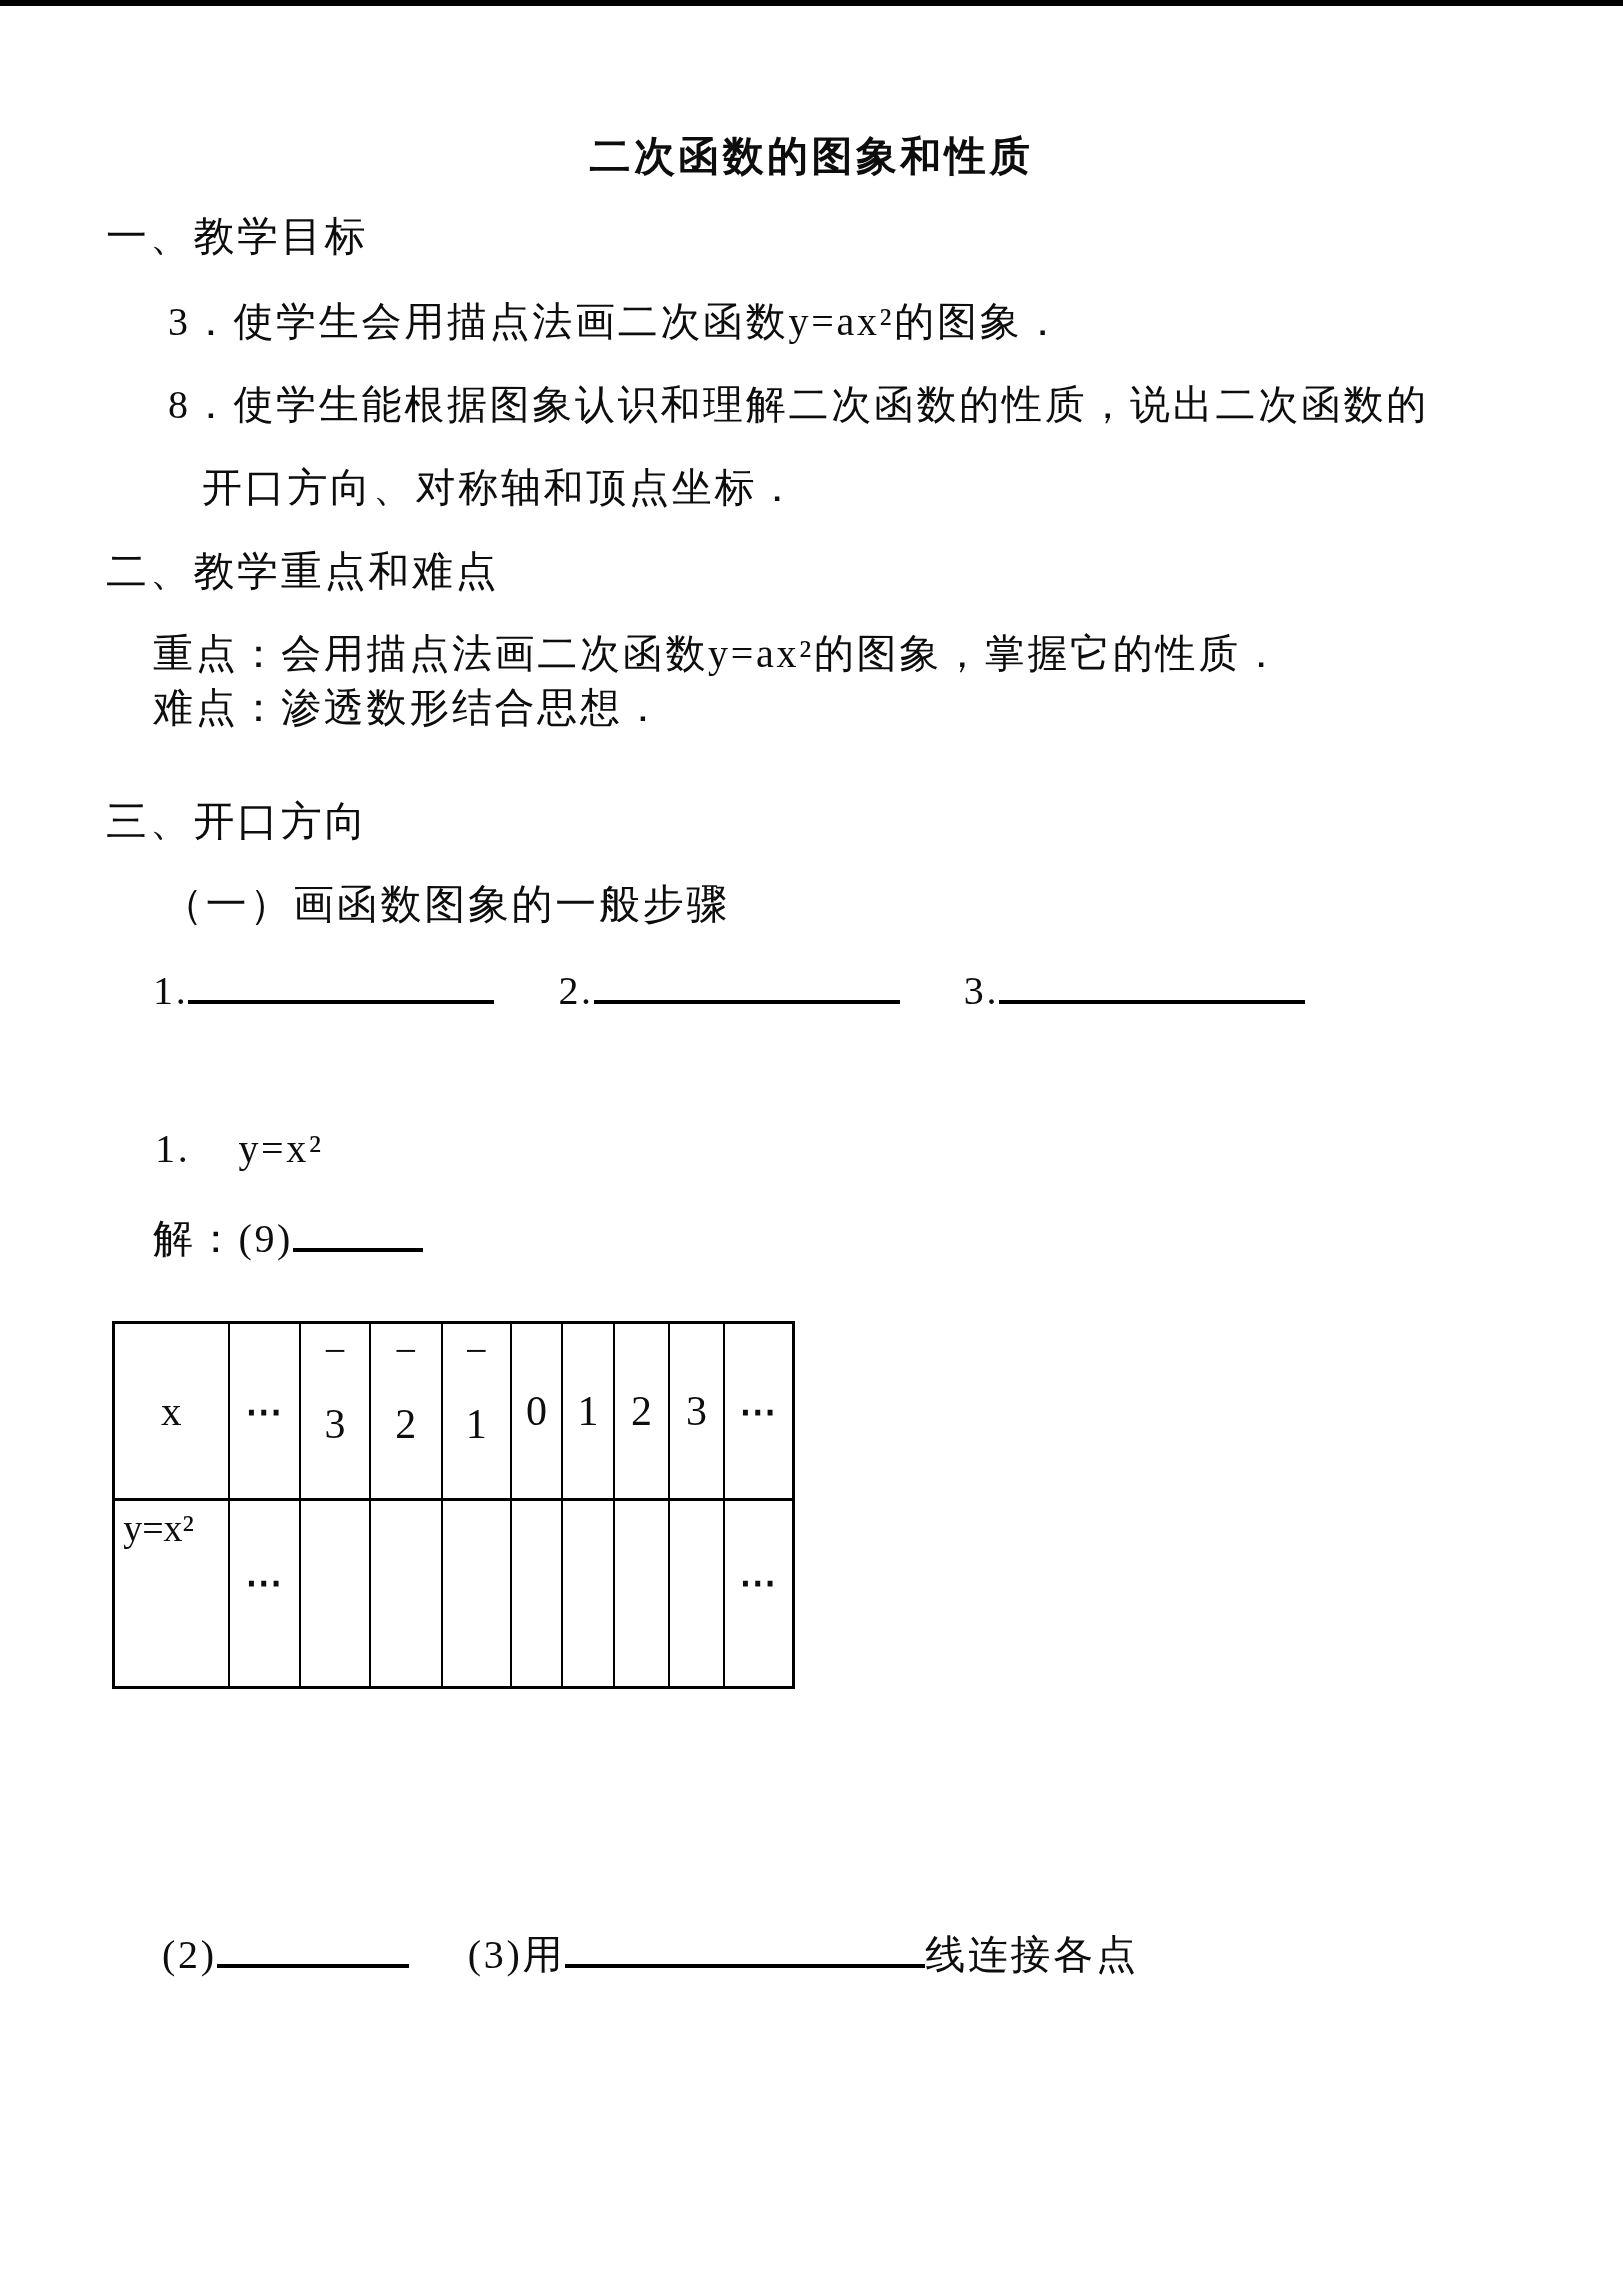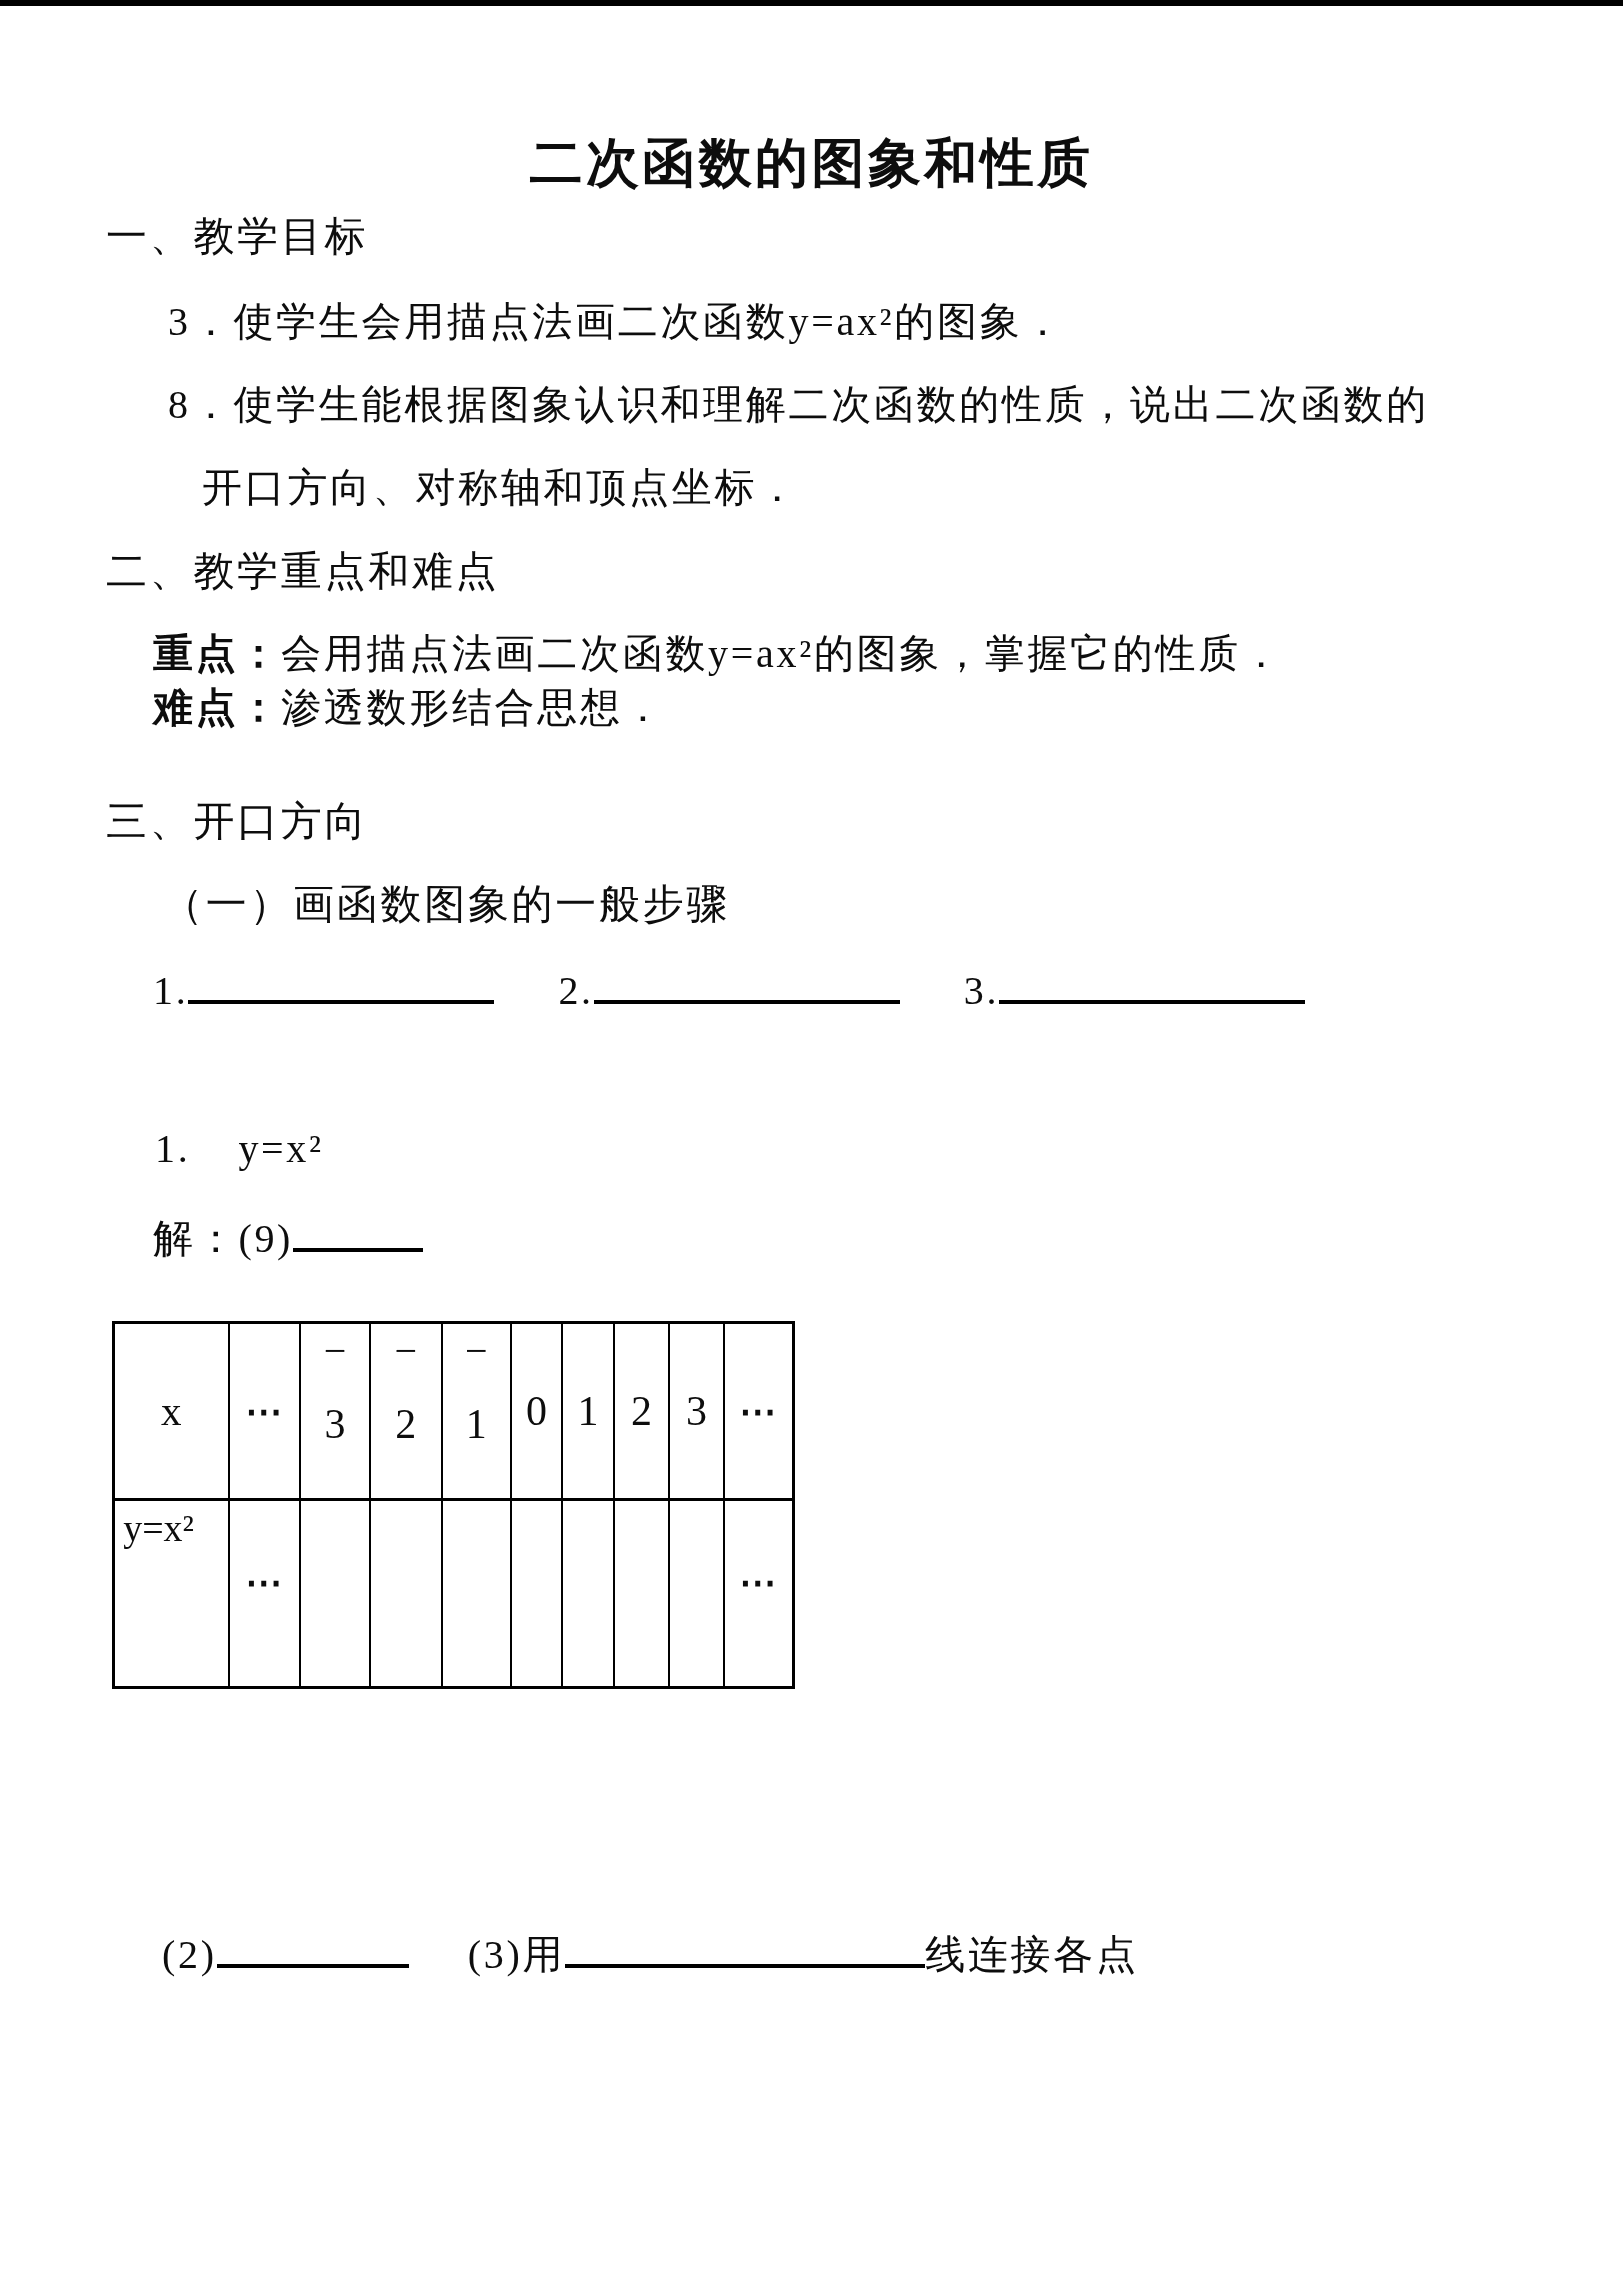--- a/index.html
+++ b/index.html
@@ -7,27 +7,27 @@
     position:relative;
     width:1623px;height:2295px;
     background:#ffffff;
     font-family:"Liberation Serif","DejaVu Serif",serif;
     color:#0d0d0d;
     overflow:hidden;
   }
   .topbar{position:absolute;left:0;top:0;width:100%;height:5.5px;background:#000;}
   .title{
     position:absolute;top:134px;left:0;width:100%;
-    text-align:center;font-size:53px;font-weight:700;letter-spacing:3.4px;
+    text-align:center;font-size:41px;font-weight:700;letter-spacing:3.4px;
     margin:0;line-height:1.1;
   }
   .line{position:absolute;white-space:nowrap;line-height:1.15;}
   .heading{font-size:41px;font-weight:400;letter-spacing:2.7px;}
   .body-text{font-size:40px;letter-spacing:2.7px;}
-  .bold-label{font-weight:700;}
+  .bold-label{font-weight:400;}
   .blank{
     display:inline-block;border-bottom:4.1px solid #000;height:0.9em;
     vertical-align:-9.5px;
   }
   .flexrow{display:flex;align-items:baseline;}
   
   .tbl{
     position:absolute;left:112px;top:1321px;width:683px;height:368px;
     border:3.4px solid #000;background:#fff;box-sizing:border-box;
     display:grid;

